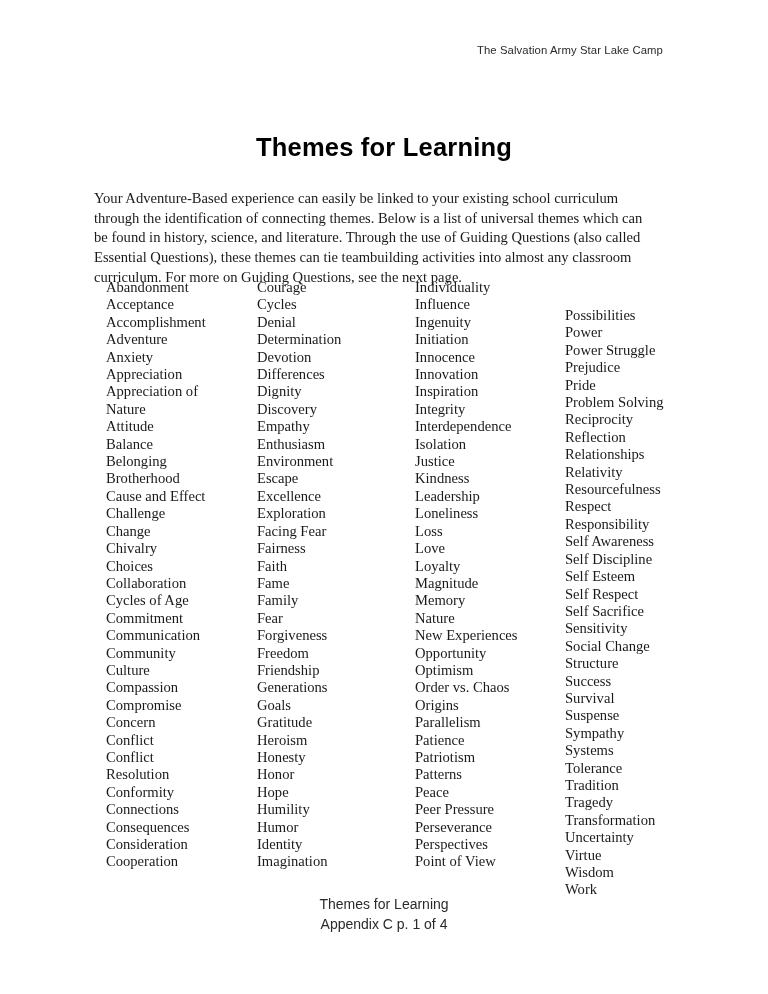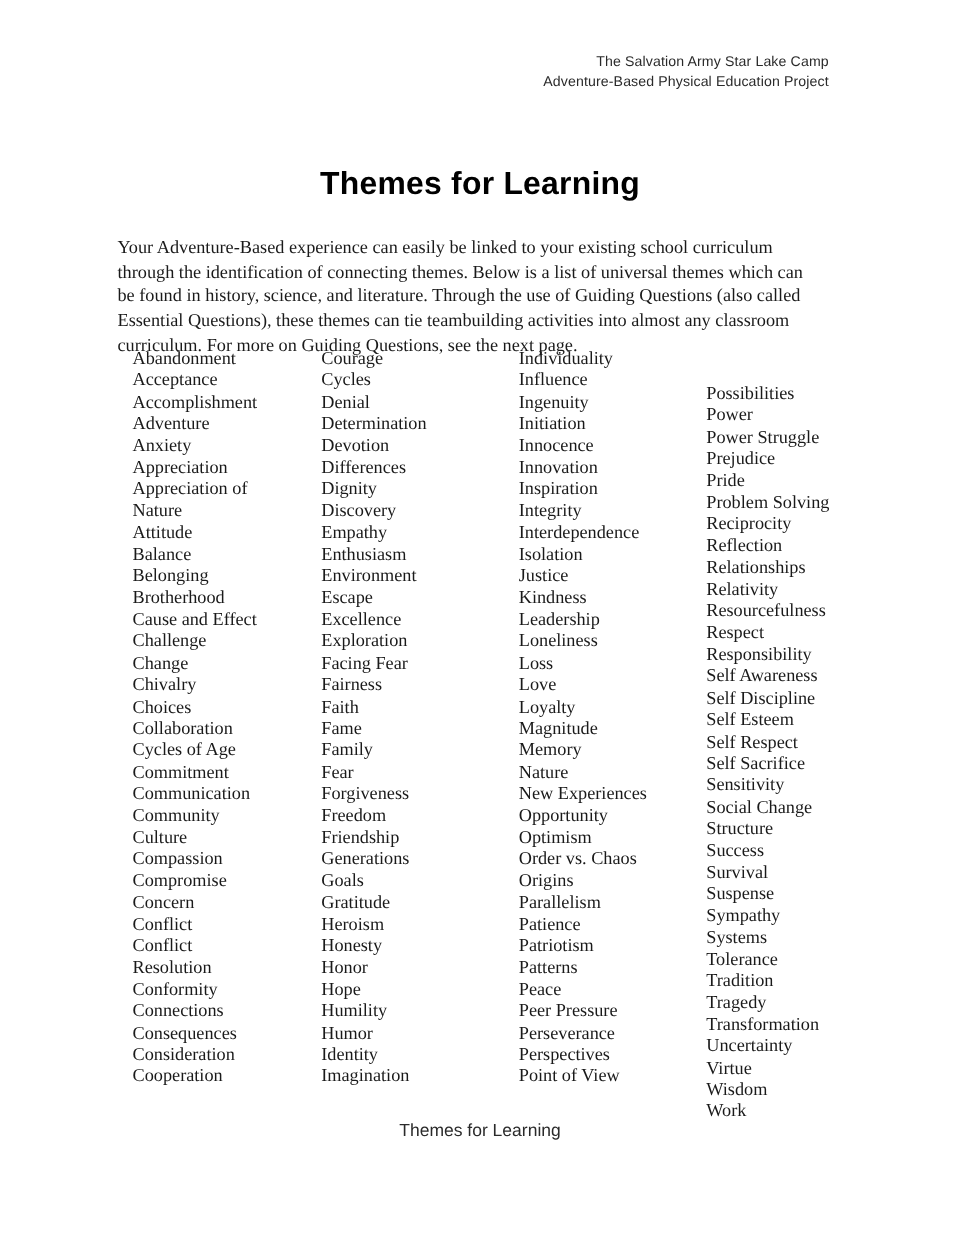--- a/index.html
+++ b/index.html
@@ -106,21 +106,20 @@
   }
   .doc-footer .fline { display: block; }
 </style>
 </head>
 <body>
 
 <div class="page">
 
   <div class="doc-header">
     <span class="hline">The Salvation Army Star Lake Camp</span>
-    <span class="hline">Adventure-Based Physical Education Project</span>
   </div>
 
   <h1 class="doc-title">Themes for Learning</h1>
 
   <p class="intro">Your Adventure-Based experience can easily be linked to your existing school curriculum through the identification of connecting themes. Below is a list of universal themes which can be found in history, science, and literature. Through the use of Guiding Questions (also called Essential Questions), these themes can tie teambuilding activities into almost any classroom curriculum. For more on Guiding Questions, see the next page.</p>
 
   <div class="themes">
     <div class="theme-col c1">
         <span class="theme-item">Abandonment</span>
         <span class="theme-item">Acceptance</span>
@@ -262,15 +261,16 @@
         <span class="theme-item">Transformation</span>
         <span class="theme-item">Uncertainty</span>
         <span class="theme-item">Virtue</span>
         <span class="theme-item">Wisdom</span>
         <span class="theme-item">Work</span>
       </div>
   </div>
 
   <div class="doc-footer">
     <span class="fline">Themes for Learning</span>
+    <span class="fline">Appendix C p. 1 of 4</span>
   </div>
 
 </div>
 
 </body></html>

